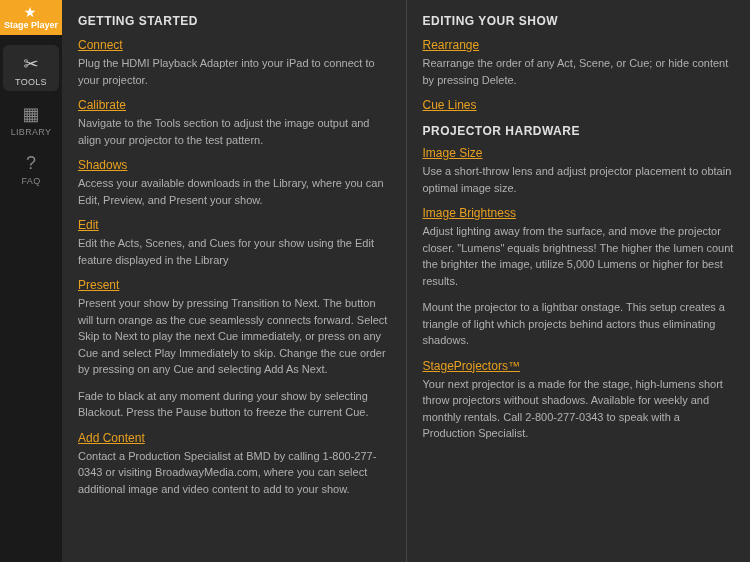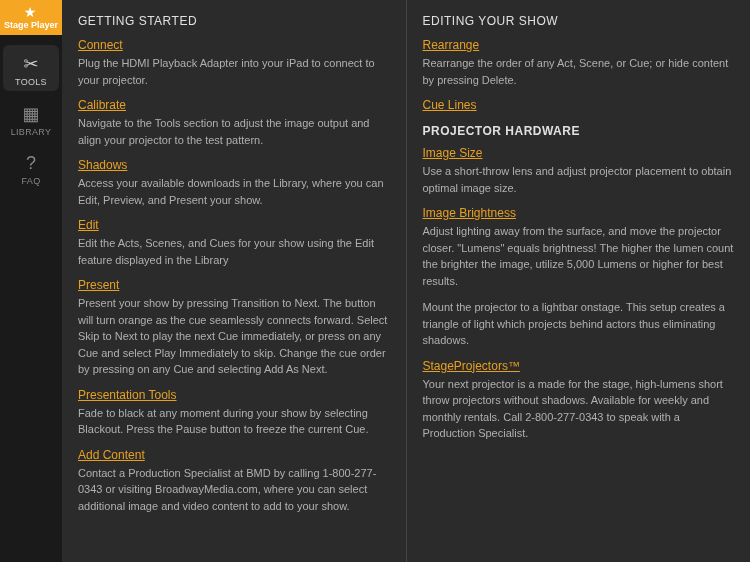--- a/index.html
+++ b/index.html
@@ -100,21 +100,21 @@
       overflow-y: auto;
       color: #ccc;
     }
 
     .content-panel:first-child {
       border-right: 1px solid #444;
     }
 
     .panel-title {
       font-size: 12px;
-      font-weight: normal;
+      font-weight: bold;
       color: #e0e0e0;
       margin-bottom: 10px;
       letter-spacing: 0.5px;
     }
 
     .section-heading {
       font-size: 12px;
       color: #e8a020;
       text-decoration: underline;
       margin-bottom: 3px;
@@ -187,21 +187,20 @@
 
     <span class="section-heading">Shadows</span>
     <div class="section-body">Access your available downloads in the Library, where you can Edit, Preview, and Present your show.</div>
 
     <span class="section-heading">Edit</span>
     <div class="section-body">Edit the Acts, Scenes, and Cues for your show using the Edit feature displayed in the Library</div>
 
     <span class="section-heading">Present</span>
     <div class="section-body">Present your show by pressing Transition to Next.  The button will turn orange as the cue seamlessly connects forward.  Select Skip to Next to play the next Cue immediately, or press on any Cue and select Play Immediately to skip.  Change the cue order by pressing on any Cue and selecting Add As Next.</div>
 
-    <span class="section-heading">Presentation Tools</span>
     <div class="section-body">Fade to black at any moment during your show by selecting Blackout.  Press the Pause button to freeze the current Cue.</div>
 
     <span class="section-heading">Add Content</span>
     <div class="section-body">Contact a Production Specialist at BMD by calling 1-800-277-0343 or visiting BroadwayMedia.com, where you can select additional image and video content to add to your show.</div>
   </div>
 
   <div class="content-panel">
     <div class="panel-title">EDITING YOUR SHOW</div>
 
     <span class="section-heading">Rearrange</span>

